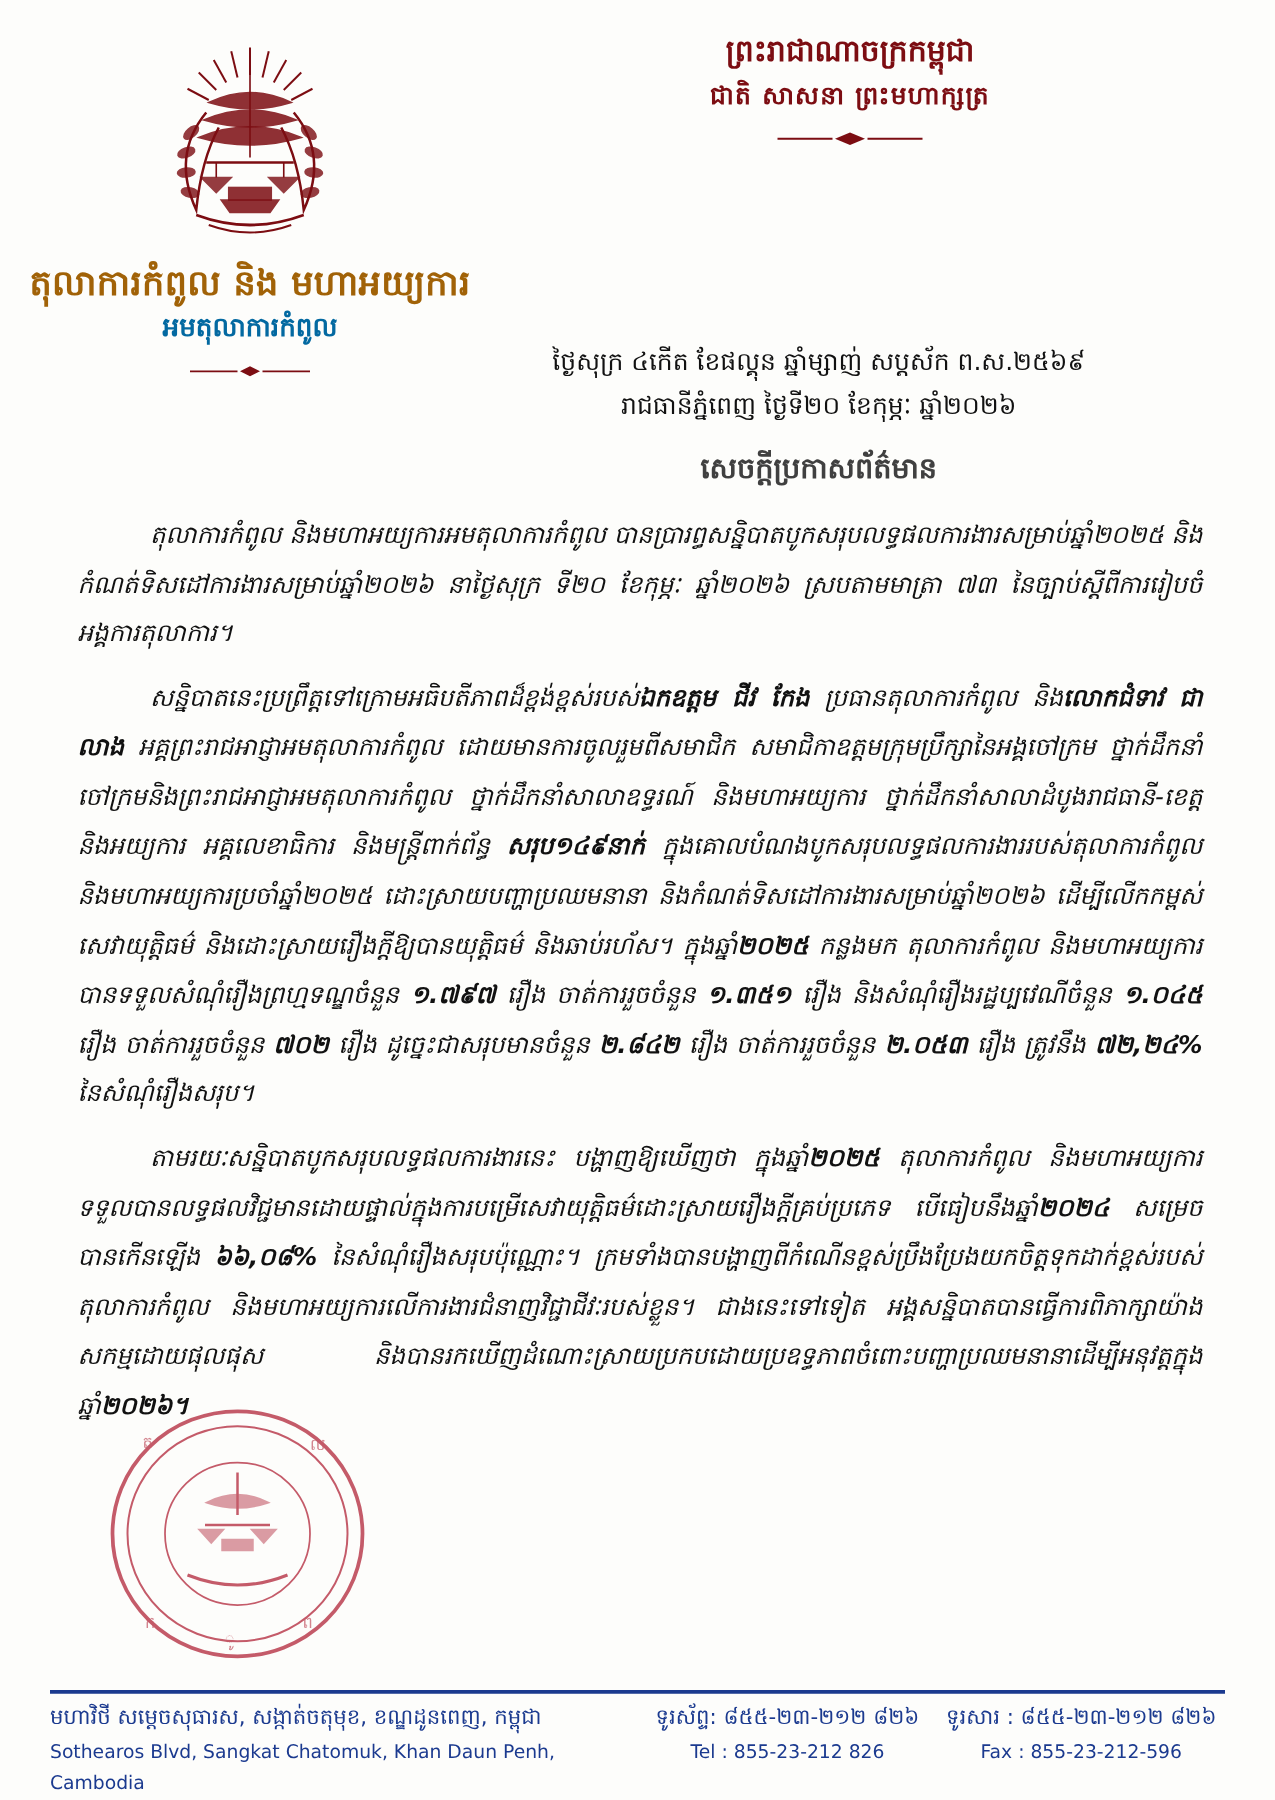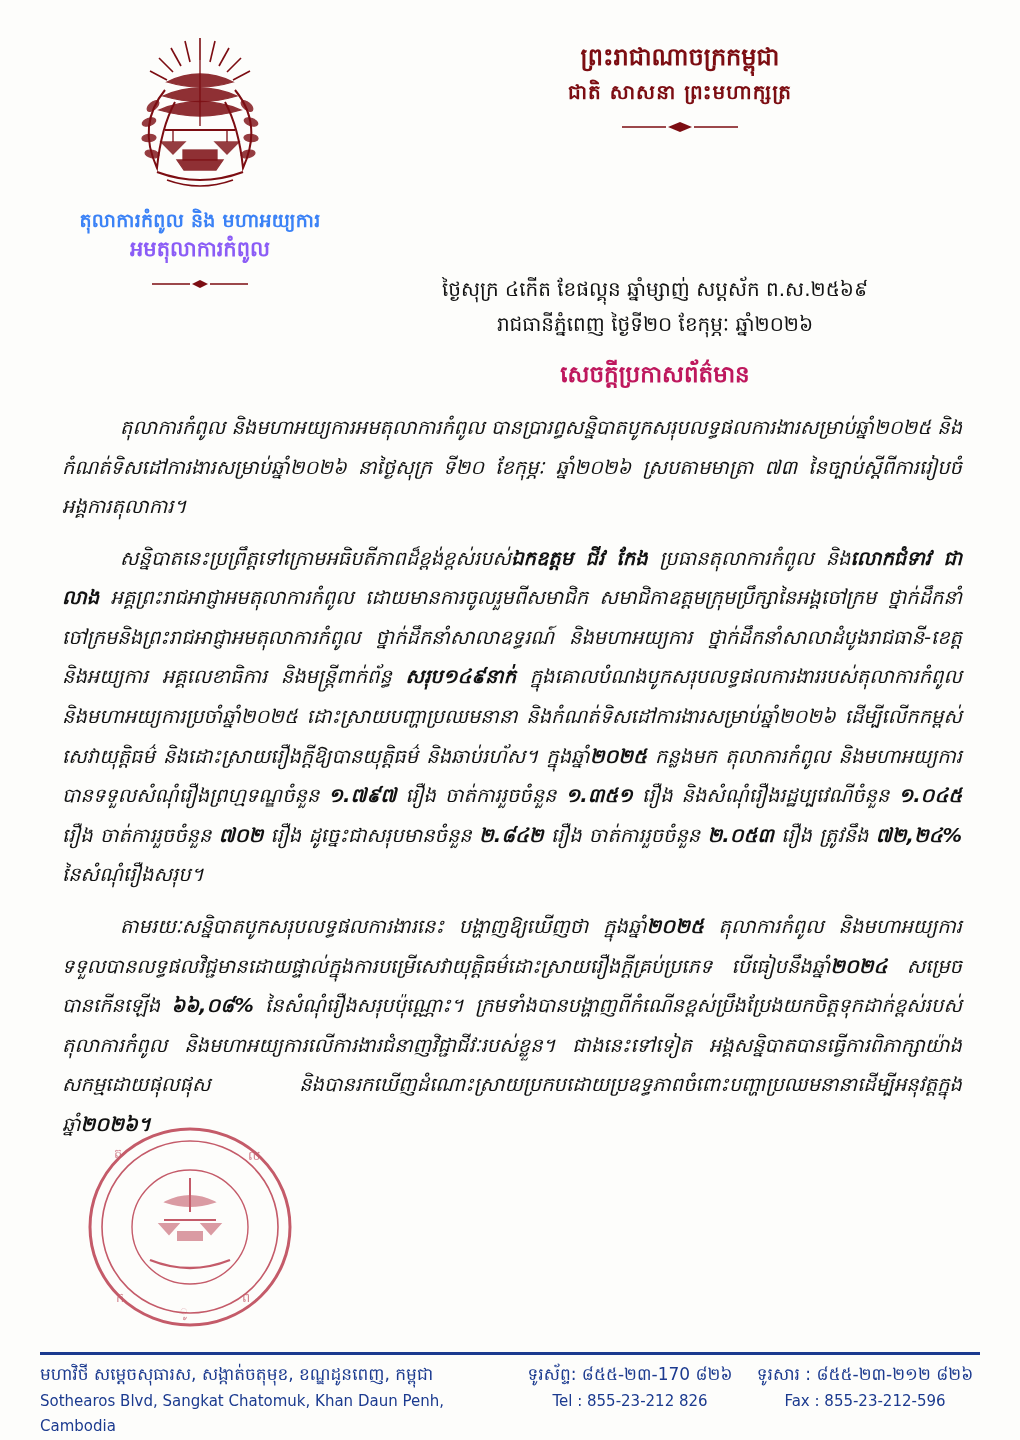--- a/index.html
+++ b/index.html
@@ -34,42 +34,42 @@
   .emblem {
     width: 190px;
     height: 170px;
     margin: 0 auto;
     position: relative;
   }
   .emblem svg { display: block; }
 
   .org-name {
     margin-top: 6px;
-    font-size: 19px;
+    font-size: 28px;
     line-height: 1.5;
-    color: #3b82f6;
+    color: #a16207;
     font-weight: bold;
     letter-spacing: 0.3px;
   }
   .org-sub {
     font-size: 21px;
-    color: #8b5cf6;
+    color: #0369a1;
     font-weight: bold;
   }
   .org-divider {
     width: 100px;
     height: 10px;
     margin: 8px auto 0;
   }
 
   
   .header-right {
     position: absolute;
     left: 380px;
-    top: 38px;
+    top: 22px;
     width: 600px;
     text-align: center;
   }
   .kingdom {
     font-size: 24px;
     color: #7c0d12;
     font-weight: bold;
     line-height: 1.6;
   }
   .motto {
@@ -99,21 +99,21 @@
 
   
   .doc-title {
     position: absolute;
     left: 330px;
     top: 360px;
     width: 650px;
     text-align: center;
     font-size: 23px;
     font-weight: bold;
-    color: #be185d;
+    color: #404040;
   }
 
   
   .body-text {
     position: absolute;
     left: 62px;
     top: 408px;
     width: 900px;
     font-size: 19.5px;
     line-height: 2.03;
@@ -280,21 +280,21 @@
     </svg>
   </div>
 
   <div class="footer-rule"></div>
   <div class="footer">
     <div class="footer-col footer-left">
       <div class="f-khm">មហាវិថី សម្តេចសុធារស, សង្កាត់ចតុមុខ, ខណ្ឌដូនពេញ, កម្ពុជា</div>
       <div class="f-lat">Sothearos Blvd, Sangkat Chatomuk, Khan Daun Penh, Cambodia</div>
     </div>
     <div class="footer-col footer-mid">
-      <div class="f-khm">ទូរស័ព្ទ: ៨៥៥-២៣-170 ៨២៦</div>
+      <div class="f-khm">ទូរស័ព្ទ: ៨៥៥-២៣-២១២ ៨២៦</div>
       <div class="f-lat">Tel : 855-23-212 826</div>
     </div>
     <div class="footer-col footer-right">
       <div class="f-khm">ទូរសារ : ៨៥៥-២៣-២១២ ៨២៦</div>
       <div class="f-lat">Fax : 855-23-212-596</div>
     </div>
   </div>
 
 </div>
 

